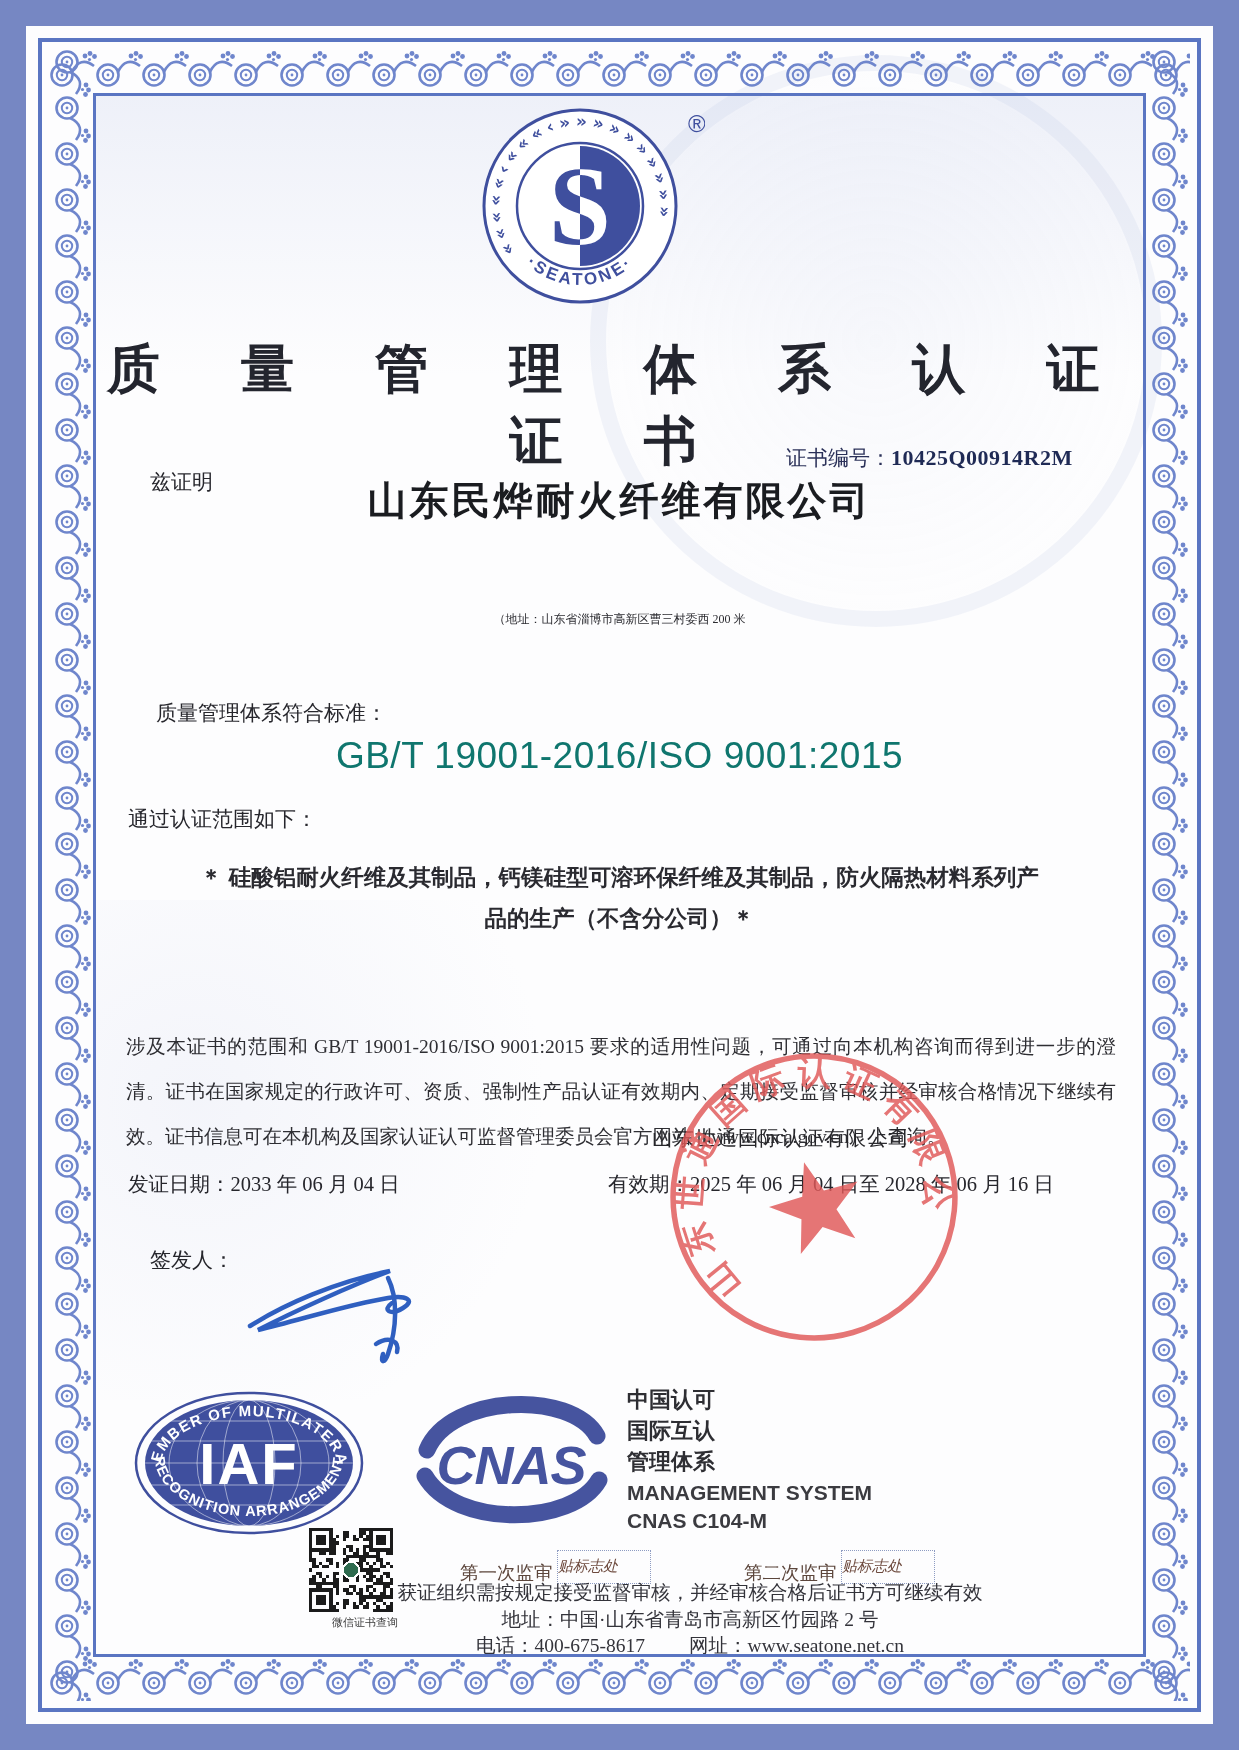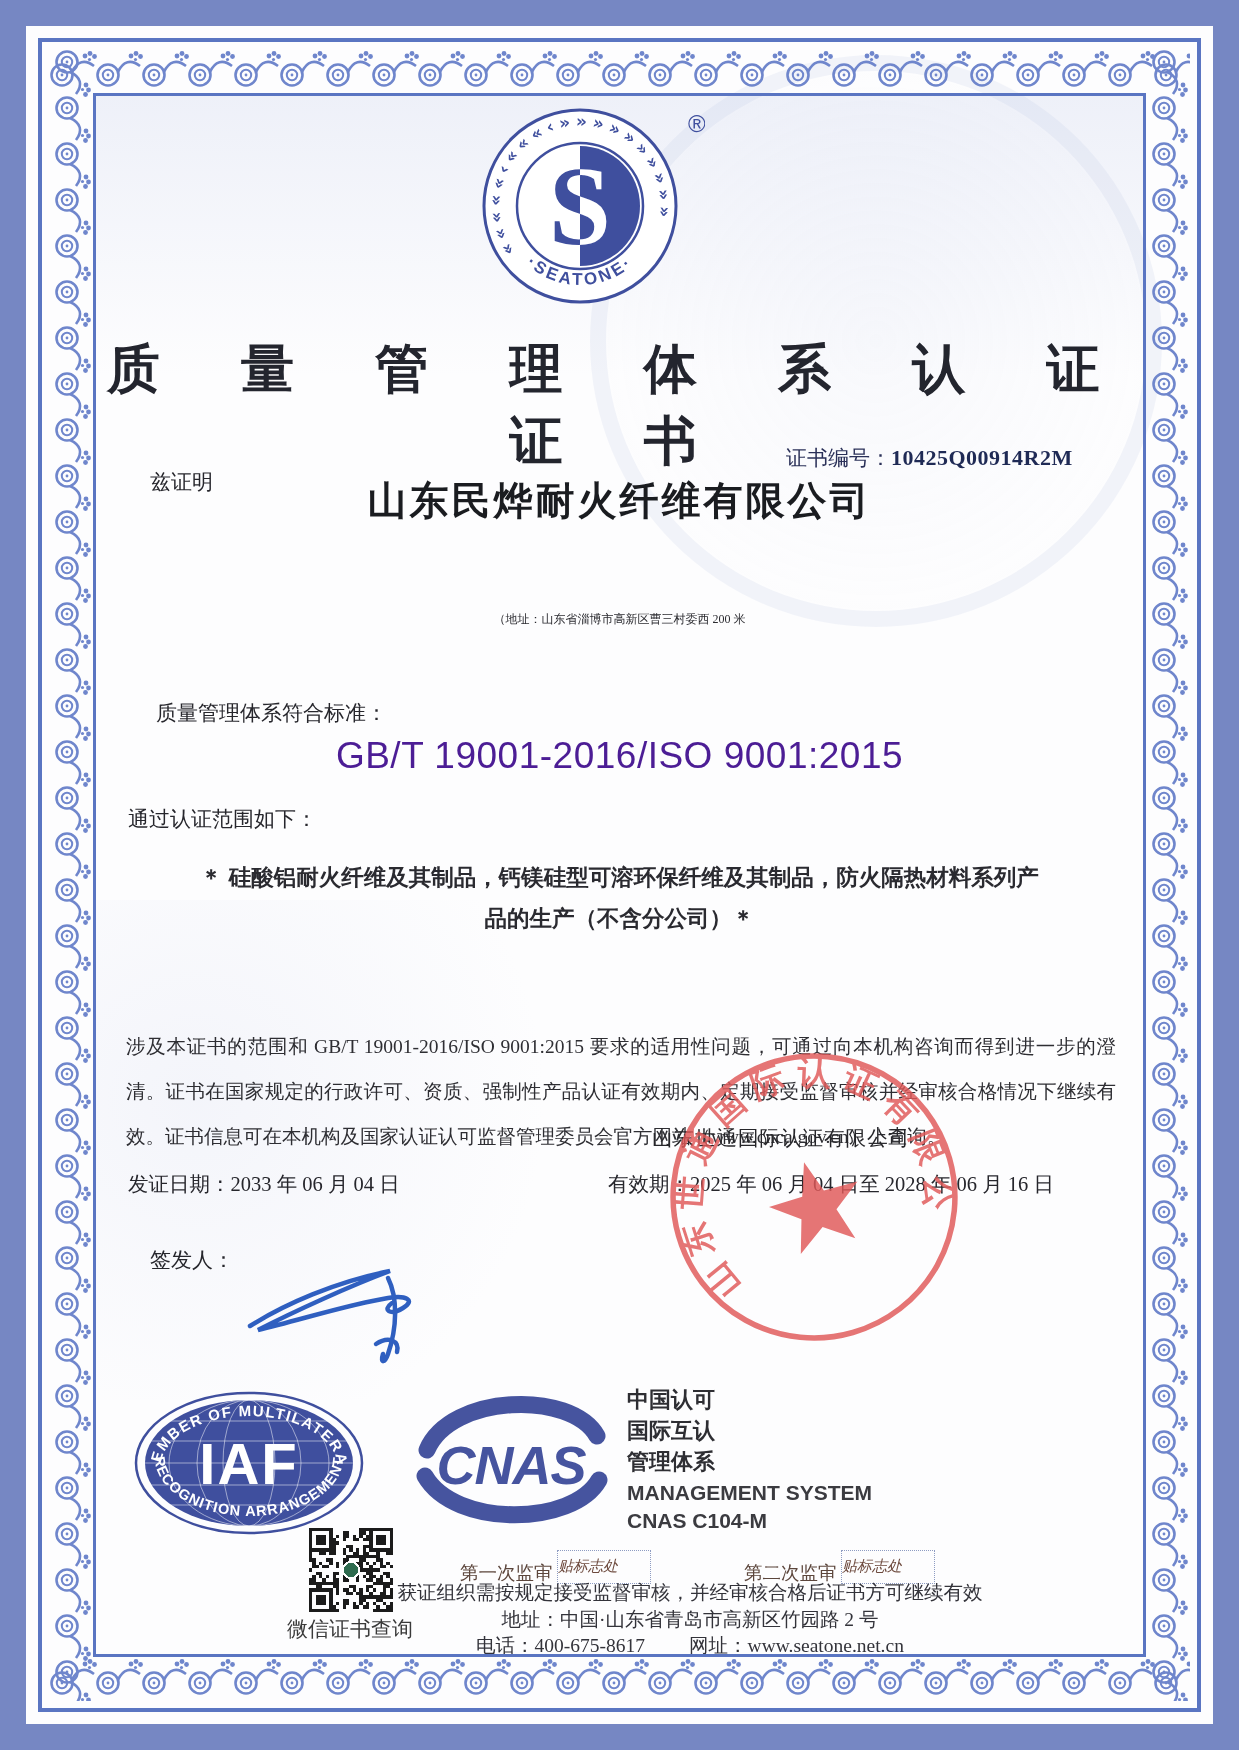--- a/index.html
+++ b/index.html
@@ -23,42 +23,42 @@
   
   .center-band{left:96px;right:96px;text-align:center;z-index:2;}
   .cert-title{top:334px;font-size:53px;font-weight:600;letter-spacing:34px;margin-left:1px;color:#23252e;}
   .certno{left:786px;top:444px;font-size:21px;color:#2a3058;z-index:2;}
   .certno b{font-size:22px;color:#1f2a55;letter-spacing:.5px;}
   .intro{left:150px;top:468px;font-size:21px;z-index:2;}
   .company{top:474px;font-size:39px;font-weight:700;letter-spacing:3px;color:#1a1c20;}
   .addr{top:600px;font-size:12px;line-height:39px;color:#2b2b30;}
   .lbl{font-size:21px;z-index:2;}
   .std-lbl{left:128px;top:699px;margin-left:28px;}
-  .standard{top:735px;font-size:37px;font-weight:500;color:#4c1d95;letter-spacing:.5px;
+  .standard{top:735px;font-size:37px;font-weight:500;color:#0f766e;letter-spacing:.5px;
     font-family:"Liberation Sans","DejaVu Sans",sans-serif;}
   .scope-lbl{left:128px;top:805px;}
   .scope{top:857px;font-size:22.5px;font-weight:600;line-height:41px;color:#2a2a30;
     font-family:"Liberation Sans","DejaVu Sans",sans-serif;}
   .disclaimer{left:126px;top:1024px;width:990px;font-size:19.5px;line-height:45px;
     text-align:justify;color:#2e2e33;z-index:2;}
   .dateline{top:1170px;font-size:20.5px;z-index:2;}
   .issue{left:128px;} .valid{left:608px;}
   .signer{left:150px;top:1246px;font-size:21px;z-index:2;}
   .issuer{left:652px;top:1124px;font-size:20.5px;letter-spacing:1px;color:#26262a;z-index:2;}
   .stamp{left:663px;top:1046px;width:302px;height:302px;z-index:3;opacity:.82;
     transform:rotate(-16deg);}
   .sig{left:240px;top:1256px;z-index:2;}
   
   .iaf{left:131px;top:1388px;z-index:2;}
   .cnas{left:411px;top:1384px;z-index:2;}
   .acc-text{left:627px;top:1384px;z-index:2;font-family:"Liberation Sans","DejaVu Sans",sans-serif;}
   .acc-cn{font-size:22px;font-weight:600;line-height:31px;color:#2e2e33;}
   .acc-en{font-size:21px;font-weight:800;color:#3b3b40;margin-top:4px;}
   .qr{left:309px;top:1528px;z-index:2;}
-  .qr-cap{left:287px;top:1615px;width:136px;font-size:21px;color:#3a3a3a;z-index:2;}
+  .qr-cap{left:297px;top:1615px;width:136px;text-align:center;font-size:11px;color:#3a3a3a;z-index:2;}
   
   .audit-lbl{top:1560px;font-size:18.5px;color:#5c463c;z-index:2;}
   .audit-box{top:1550px;width:92px;height:32px;border:1.5px dotted #8e9cc2;z-index:2;
     font-size:15px;color:#6d4a3e;text-align:left;line-height:31px;font-style:italic;}
   .footer{left:378px;top:1580px;width:624px;text-align:center;font-size:19.5px;
     line-height:26.5px;color:#33333a;z-index:2;}
   .footer .gap{display:inline-block;width:44px;}
 </style>
 </head>
 <body>

